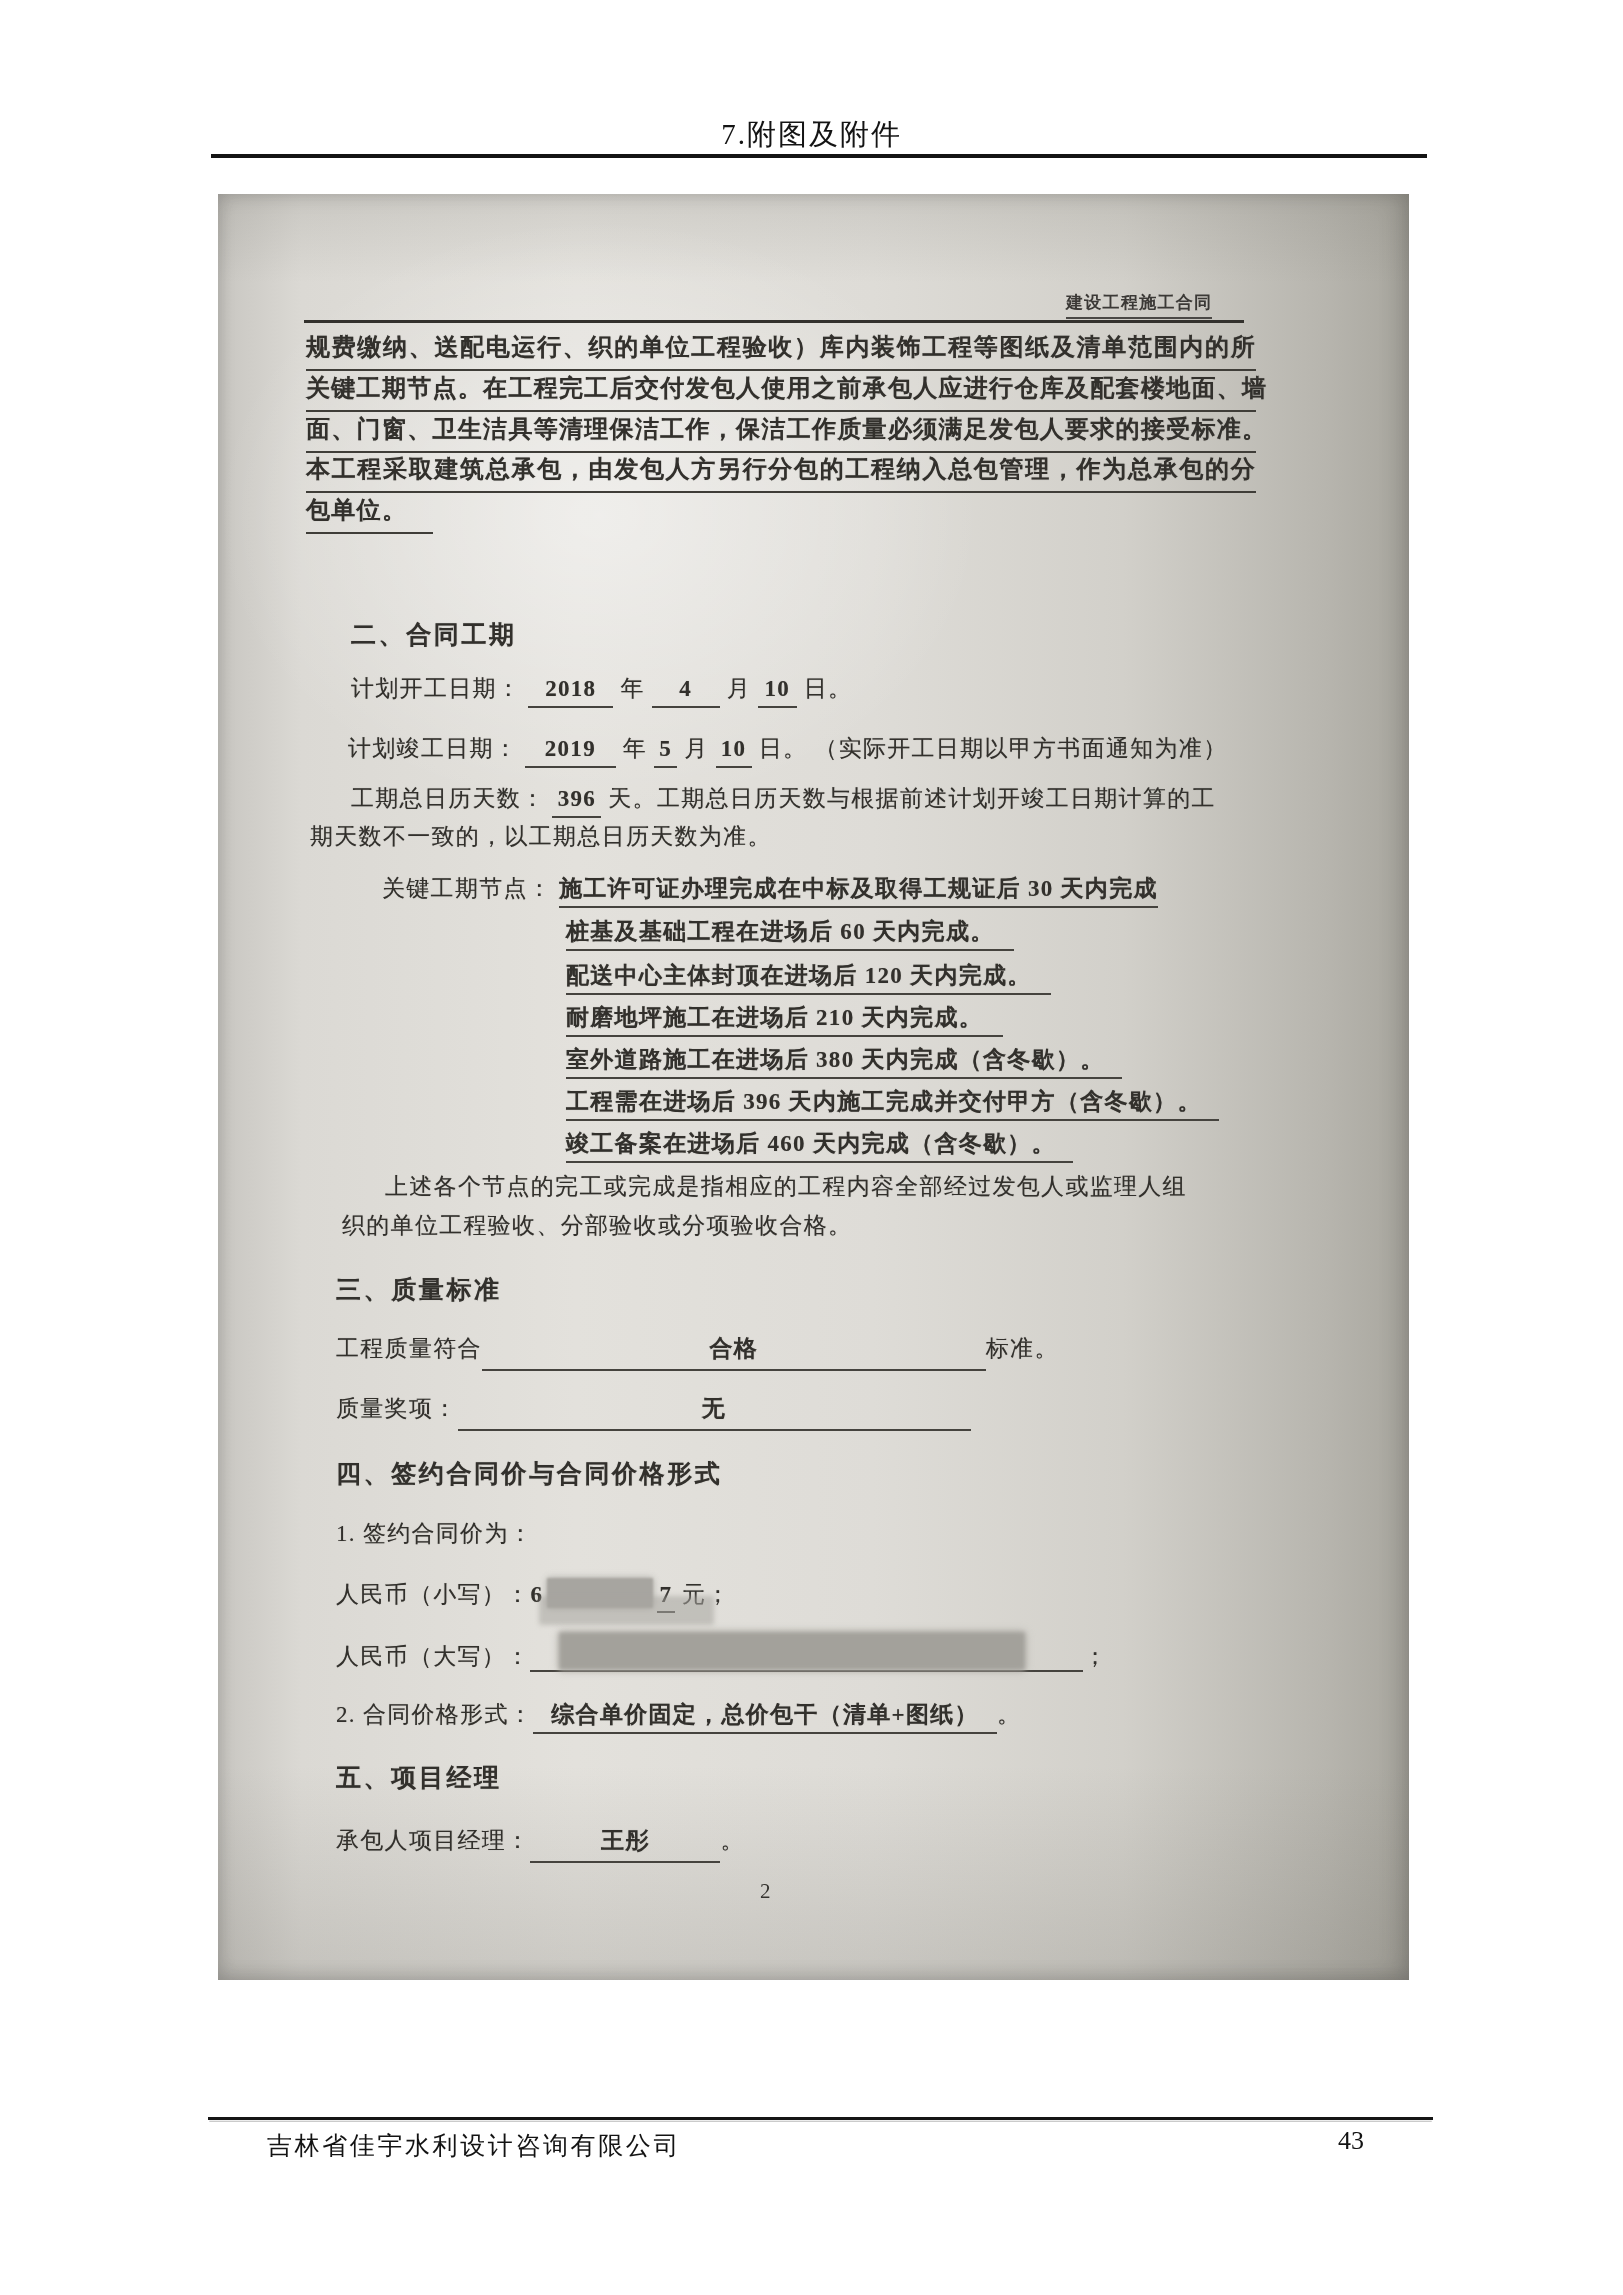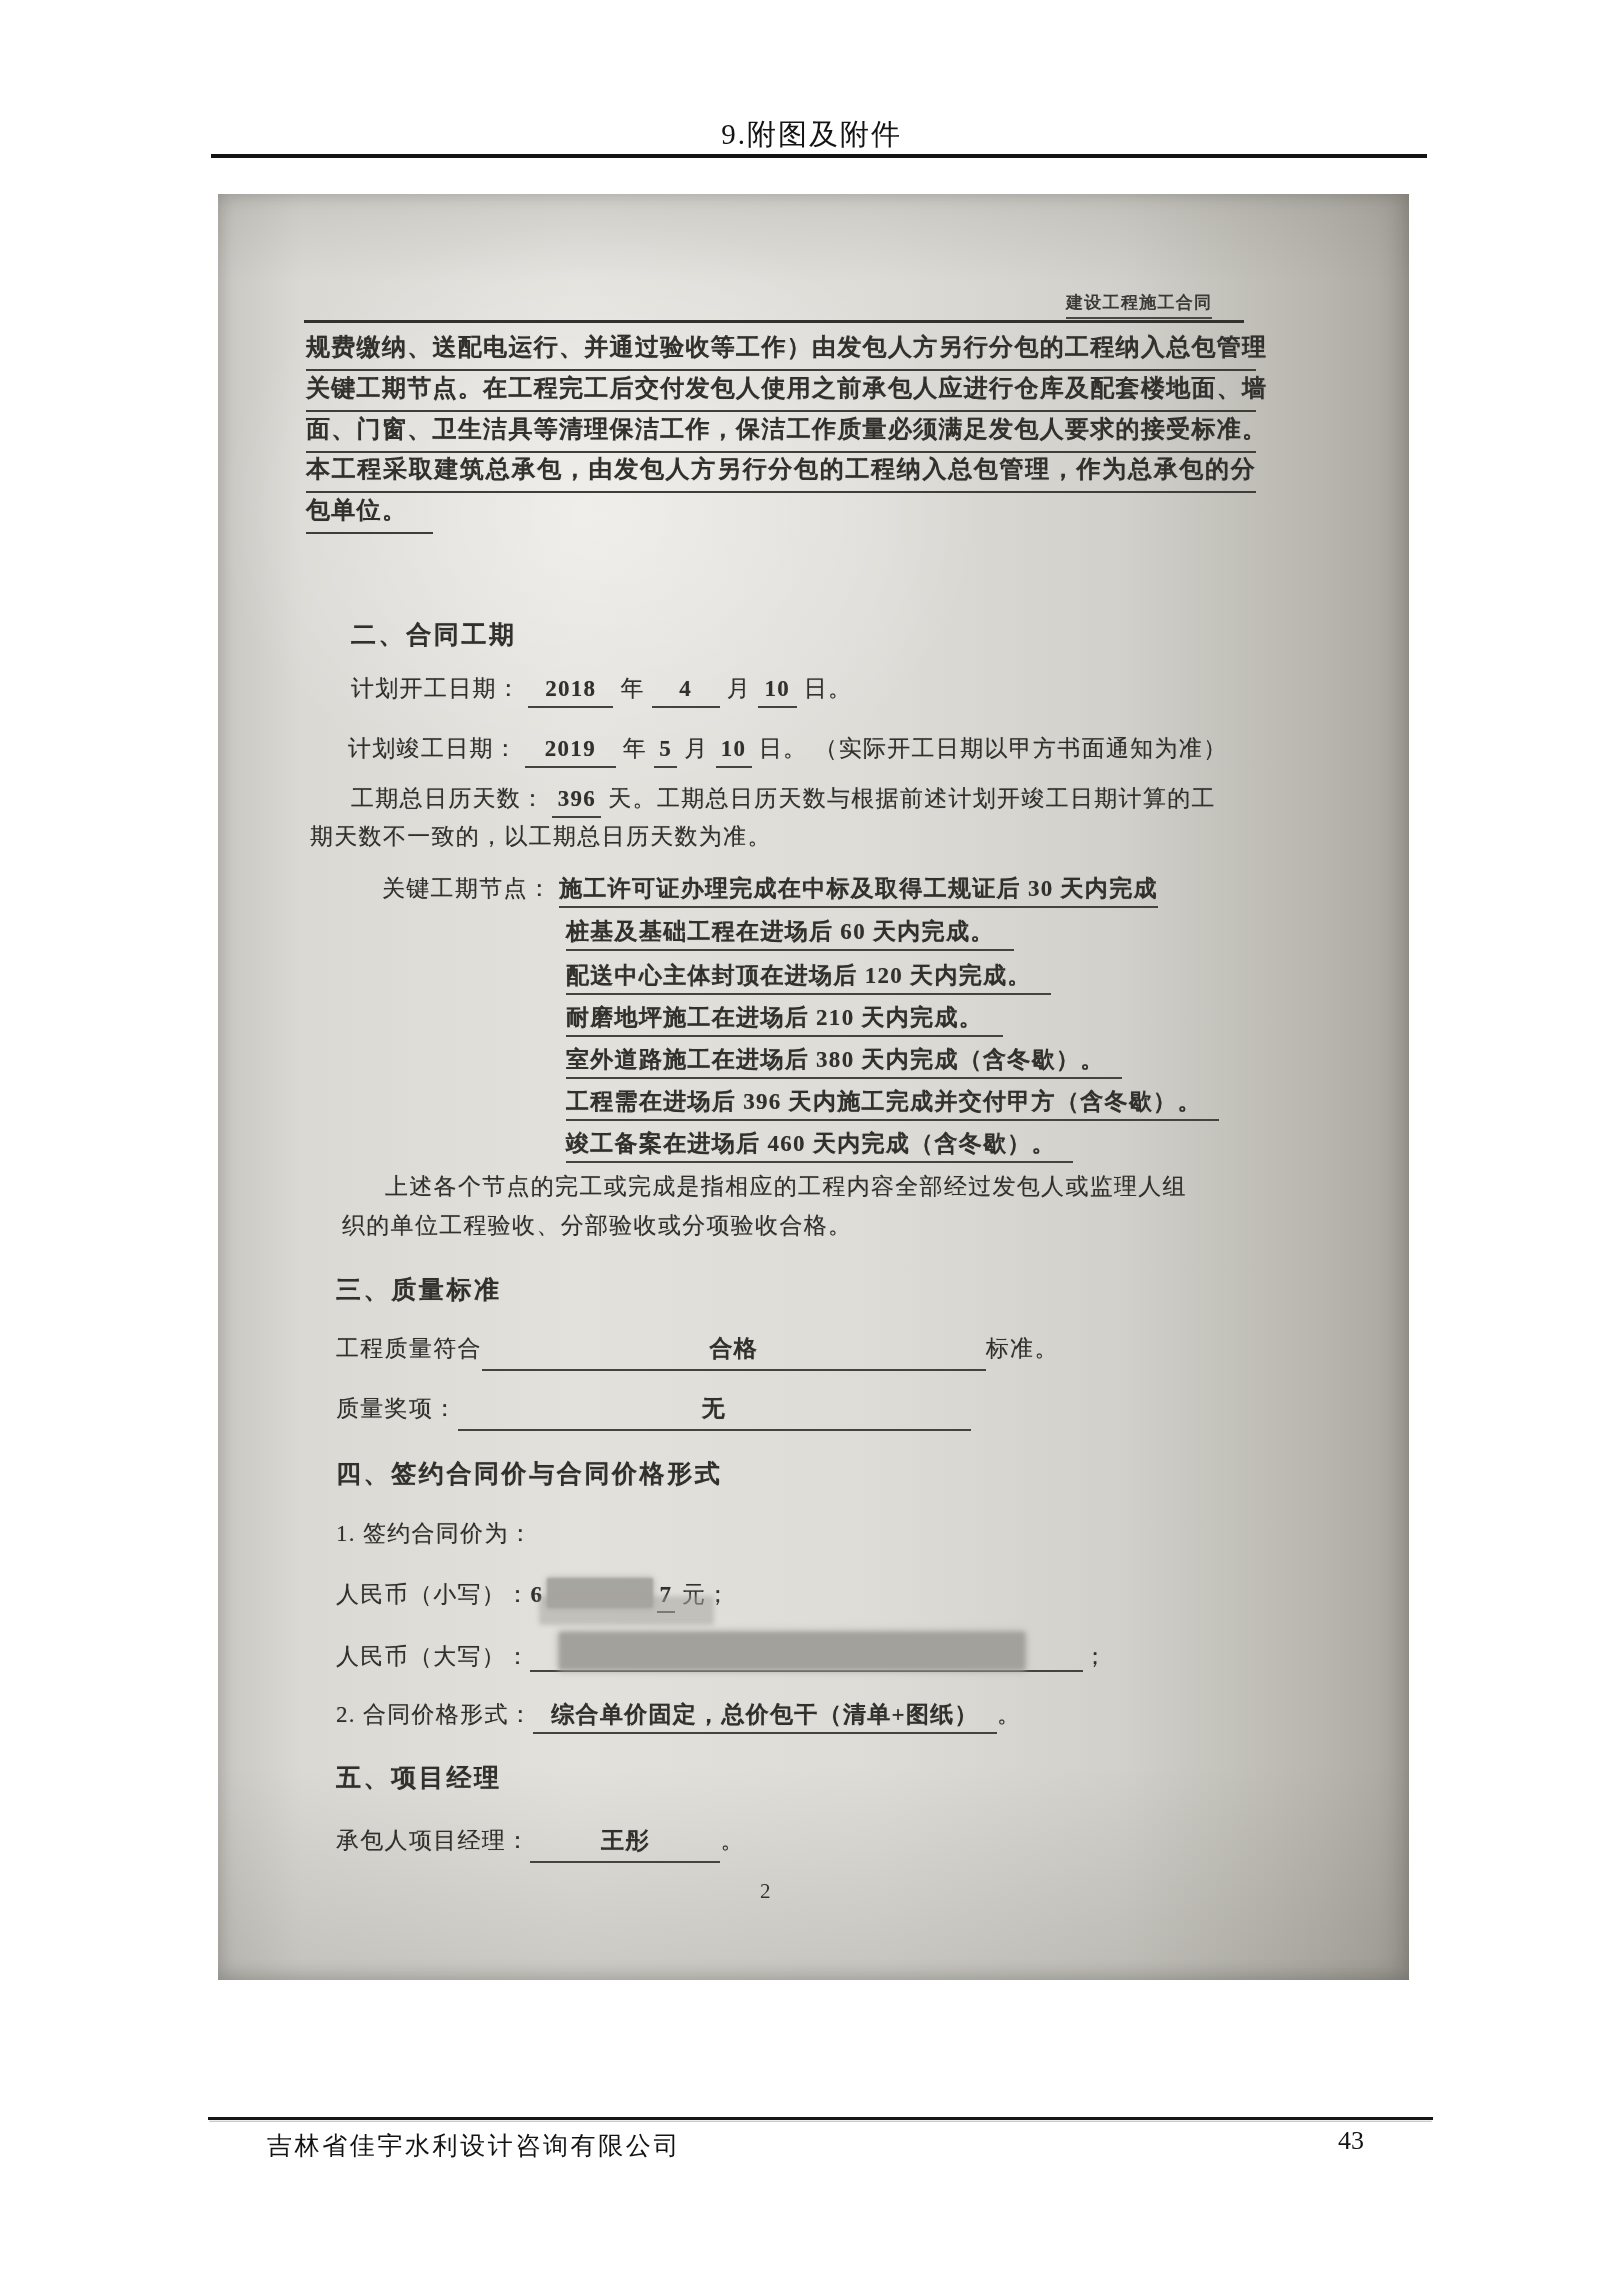--- a/index.html
+++ b/index.html
@@ -72,29 +72,29 @@
     position:absolute; left:29px; top:-6.5px; width:466px; height:38px;
     background:#a3a19b; filter:blur(2px); border-radius:1.3px; box-shadow:0 0 7.9px #a3a19b;
   }
   .scan-pg { position:absolute; left:542px; top:1685px; font-size:21px; color:#34322e; }
 </style>
 </head>
 <body>
 
 <div class="page">
 
-  <div class="hdr-title">9.附图及附件</div>
+  <div class="hdr-title">7.附图及附件</div>
   <div class="hdr-rule"></div>
 
   <div class="paper">
 
     <div class="doc-type">建设工程施工合同</div>
     <div class="brand-rule"></div>
 
-    <div class="t" style="left:88px; top:137px;"><span class="jline">规费缴纳、送配电运行、并通过验收等工作）由发包人方另行分包的工程纳入总包管理</span></div>
+    <div class="t" style="left:88px; top:137px;"><span class="jline">规费缴纳、送配电运行、织的单位工程验收）库内装饰工程等图纸及清单范围内的所</span></div>
     <div class="t" style="left:88px; top:178px;"><span class="jline">关键工期节点。在工程完工后交付发包人使用之前承包人应进行仓库及配套楼地面、墙</span></div>
     <div class="t" style="left:88px; top:219px;"><span class="jline">面、门窗、卫生洁具等清理保洁工作，保洁工作质量必须满足发包人要求的接受标准。</span></div>
     <div class="t" style="left:88px; top:259px;"><span class="jline">本工程采取建筑总承包，由发包人方另行分包的工程纳入总包管理，作为总承包的分</span></div>
     <div class="t" style="left:88px; top:300px;"><span class="shortline" style="padding-right:26px;">包单位。</span></div>
 
     <div class="t hd" style="left:133px; top:424px;">二、合同工期</div>
 
     <div class="t" style="left:133px; top:479px;">
       <span>计划开工日期：</span>
       <span class="u b" style="padding:0 17px 4.6px;">2018</span>

